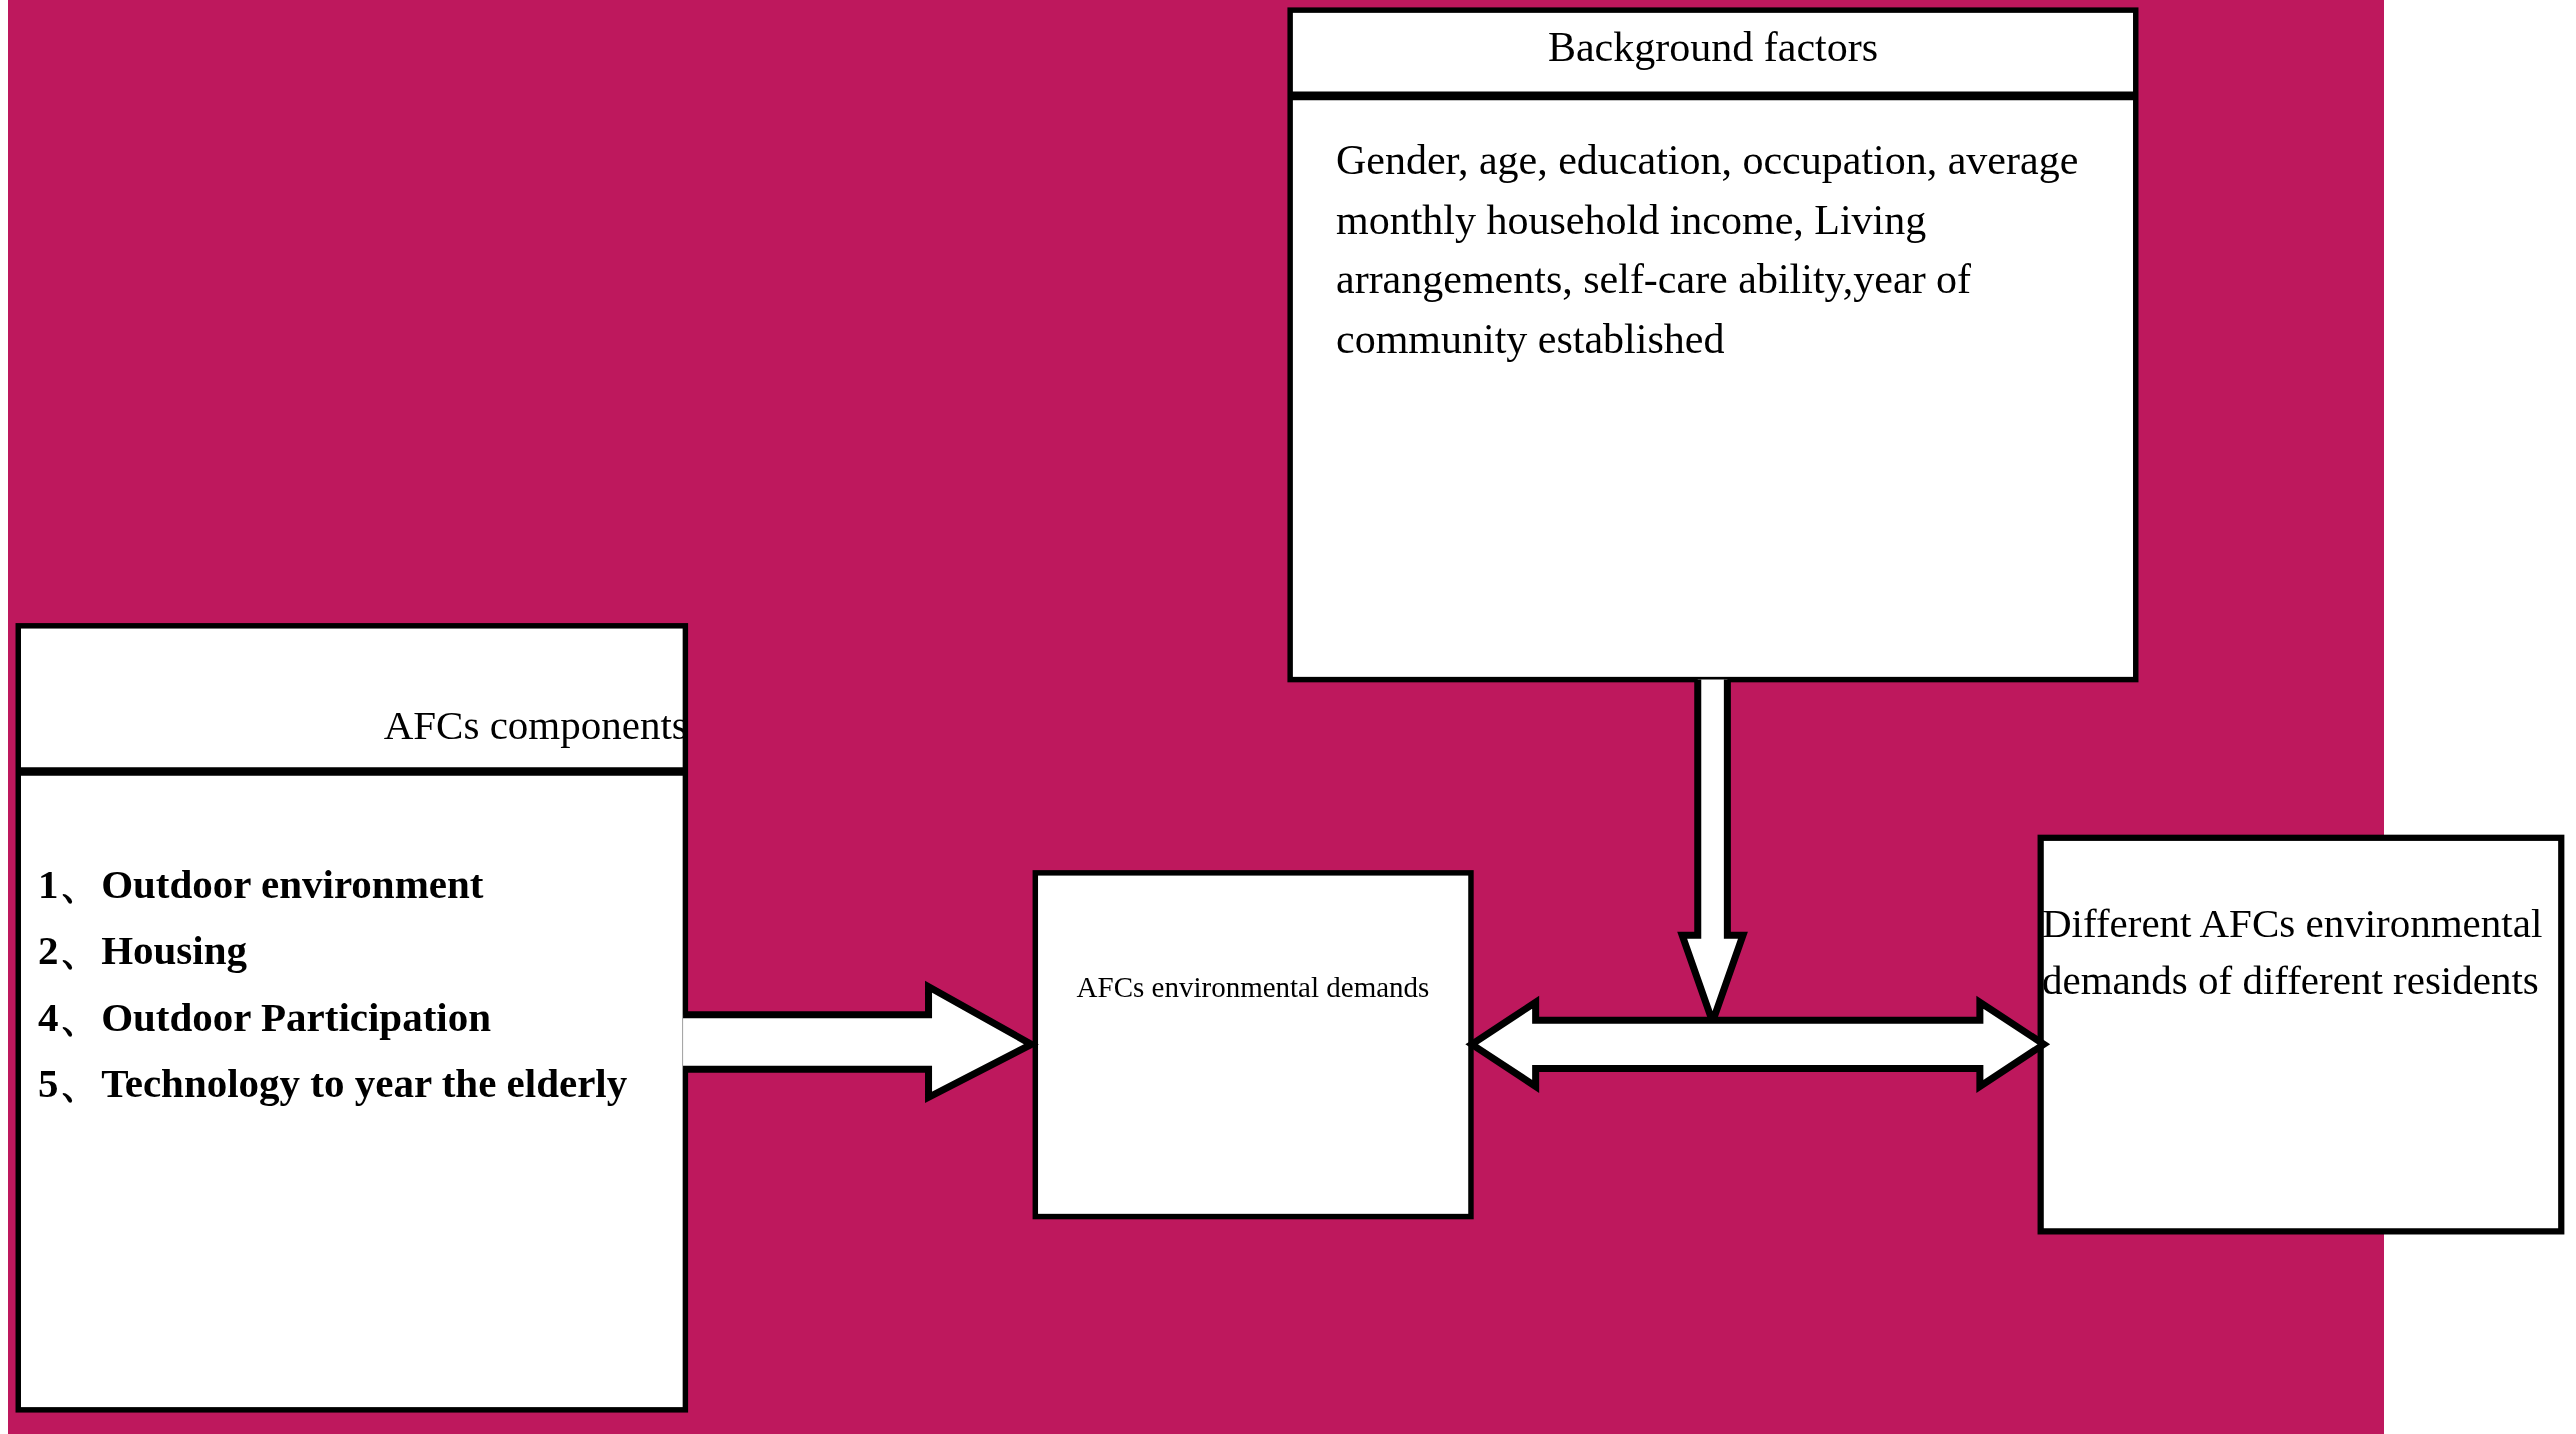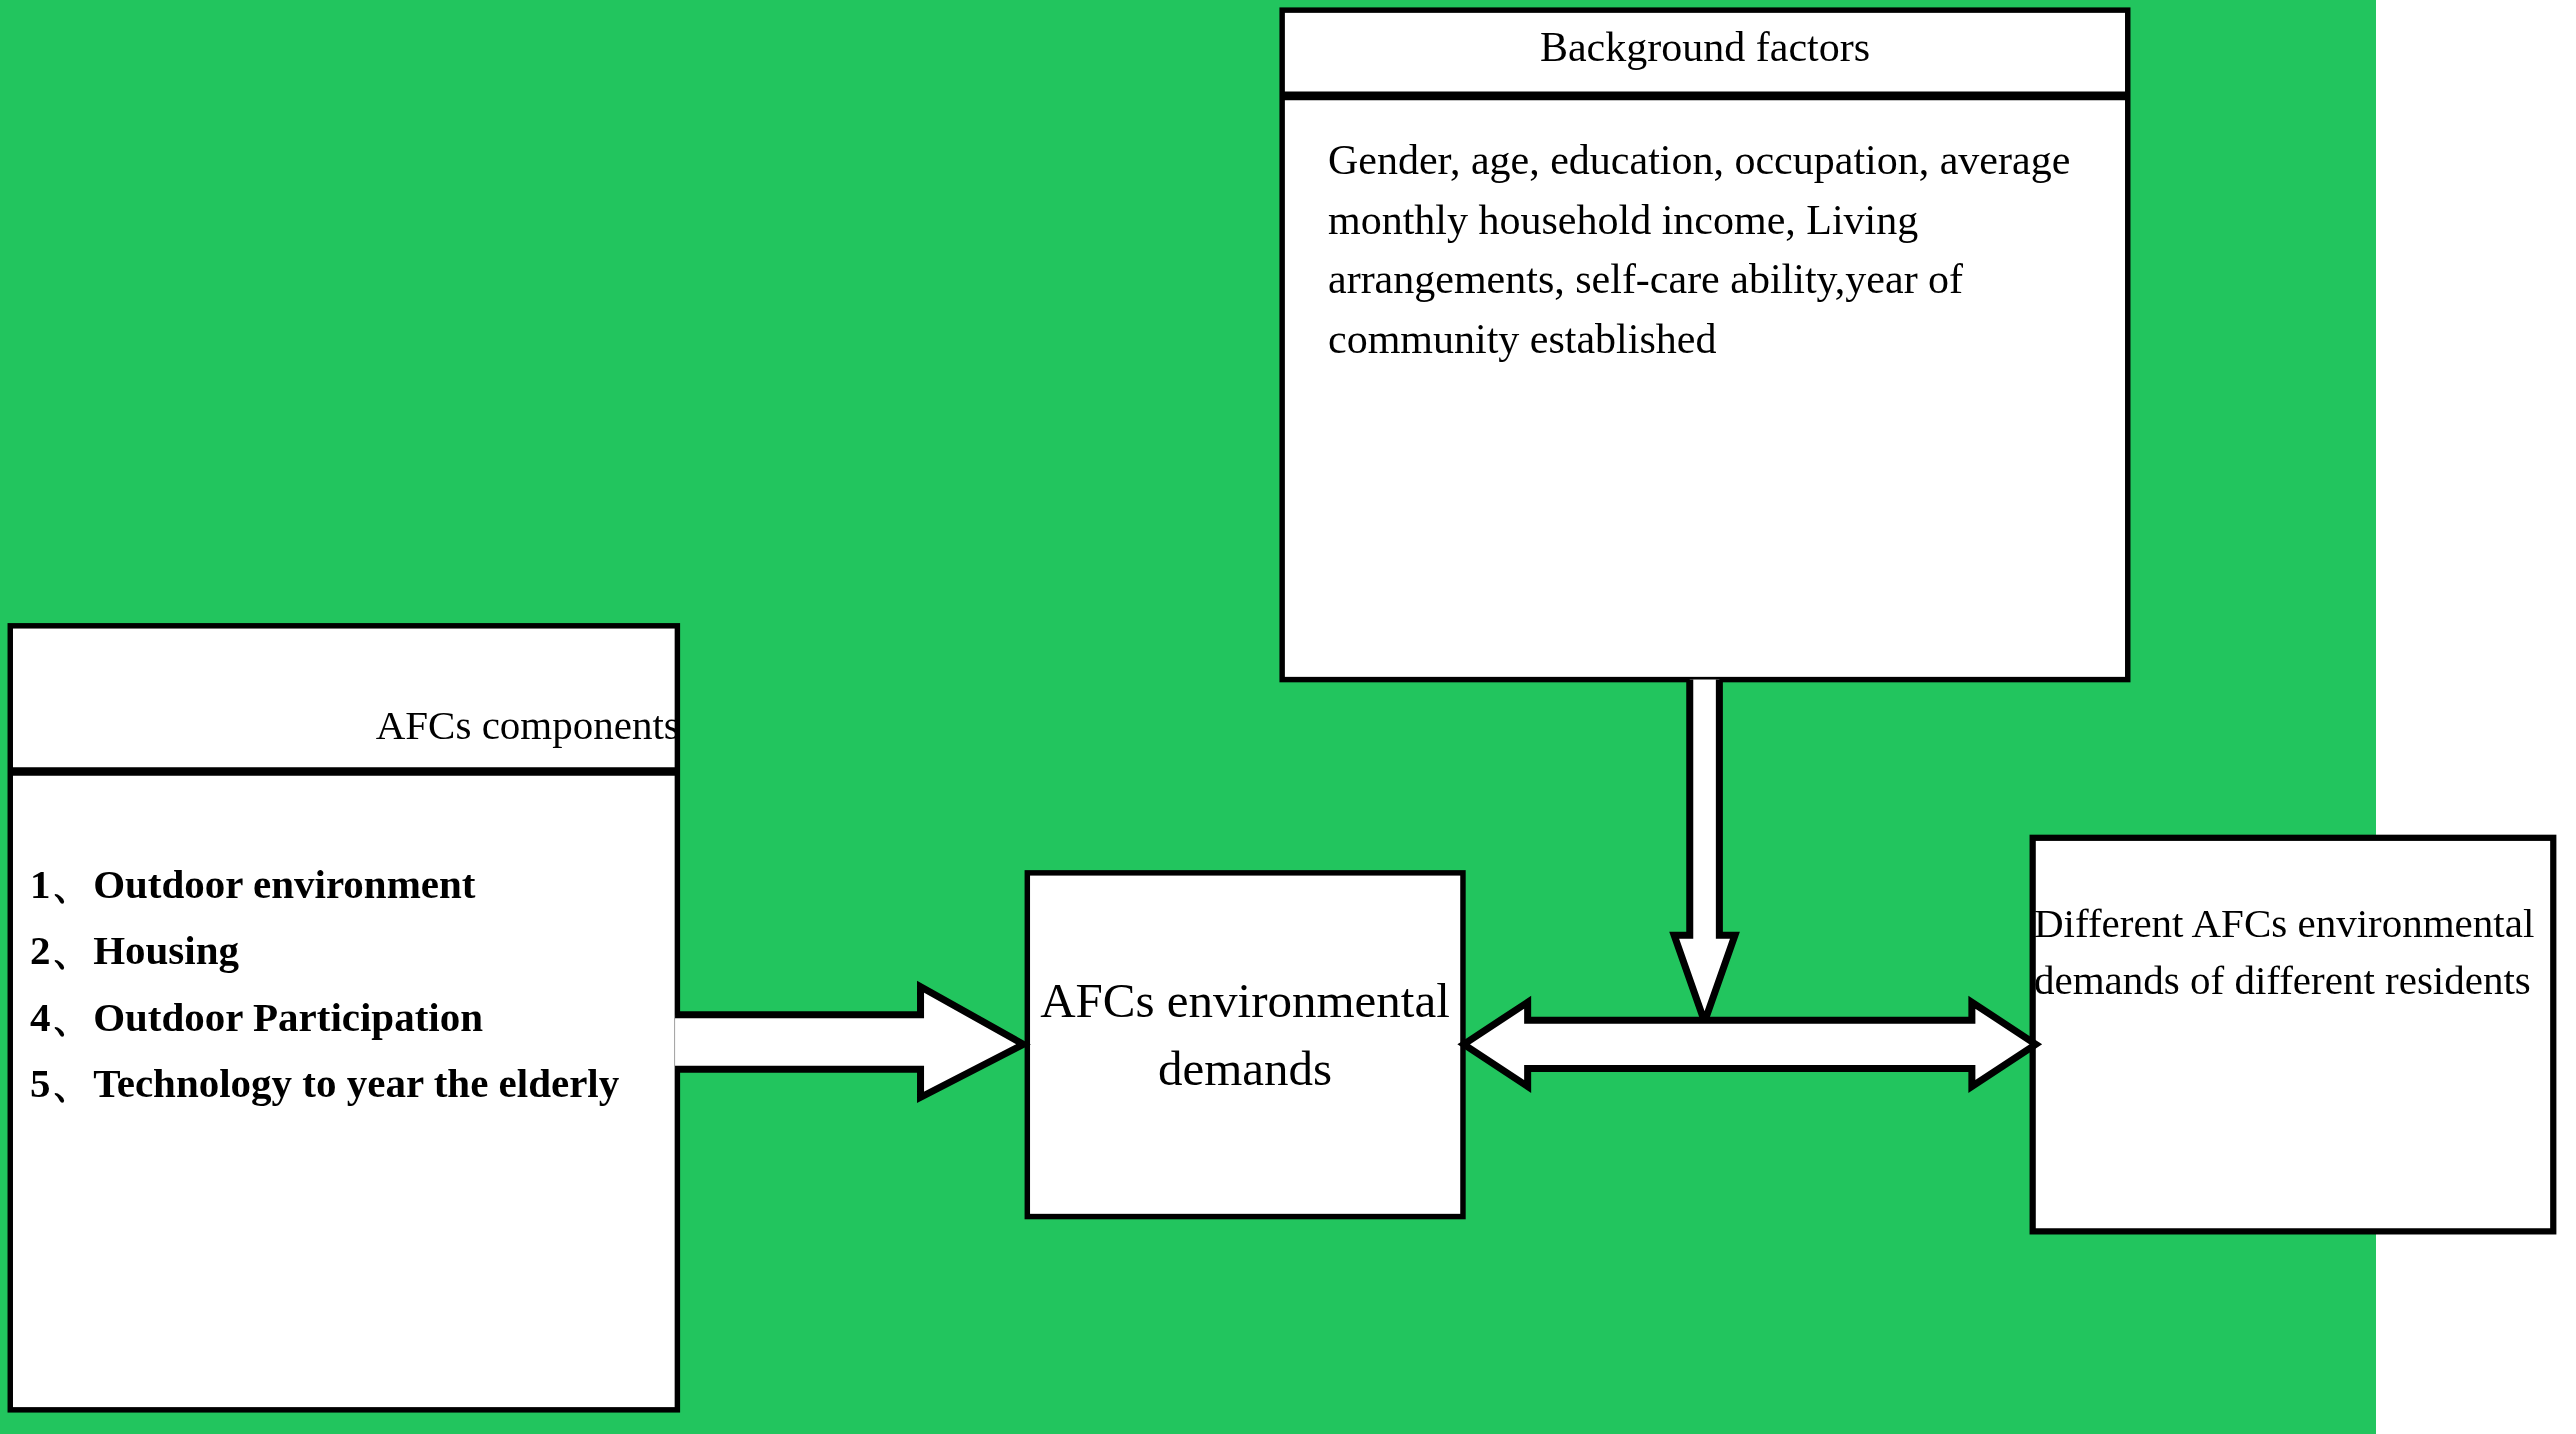--- a/index.html
+++ b/index.html
@@ -10,21 +10,22 @@
   body {
     width: 2576px;
     height: 1434px;
     overflow: hidden;
     font-family: "Liberation Serif", "DejaVu Serif", serif;
   }
   #diagram-root {
     position: relative;
     width: 2376px;
     height: 1434px;
-    background: #22c55e;
+    background: #be185d;
+    margin-left: 8px;
   }
   svg.layer {
     position: absolute;
     top: 0;
     left: 0;
     width: 2576px;
     height: 1434px;
   }
   .box-text {
     position: absolute;
@@ -61,21 +62,21 @@
     text-align: left;
     line-height: 1.62;
     font-weight: bold;
   }
   #afc-list .li { white-space: normal; }
   #afc-list .num { letter-spacing: 0.02em; }
 
   
   #mid-text {
     left: 1025px; top: 967px; width: 440px;
-    font-size: 49px;
+    font-size: 29px;
     text-align: center;
     line-height: 1.38;
   }
 
   
   #right-text {
     left: 2034px; top: 895px; width: 521px;
     font-size: 41px;
     text-align: left;
     line-height: 1.38;

